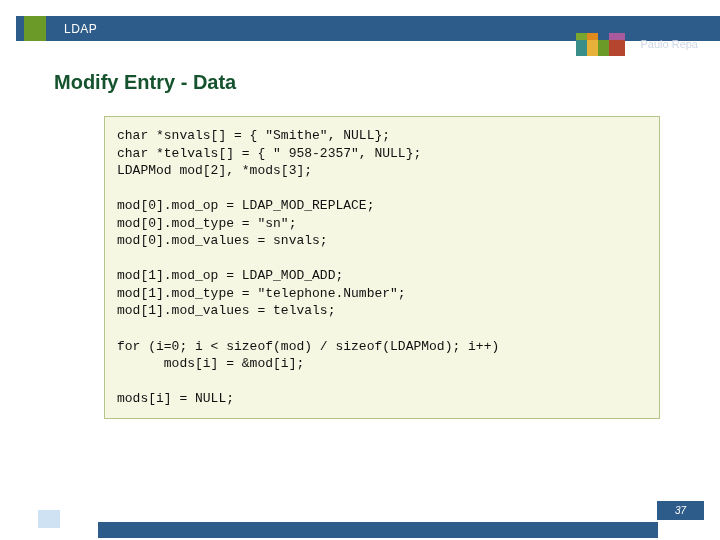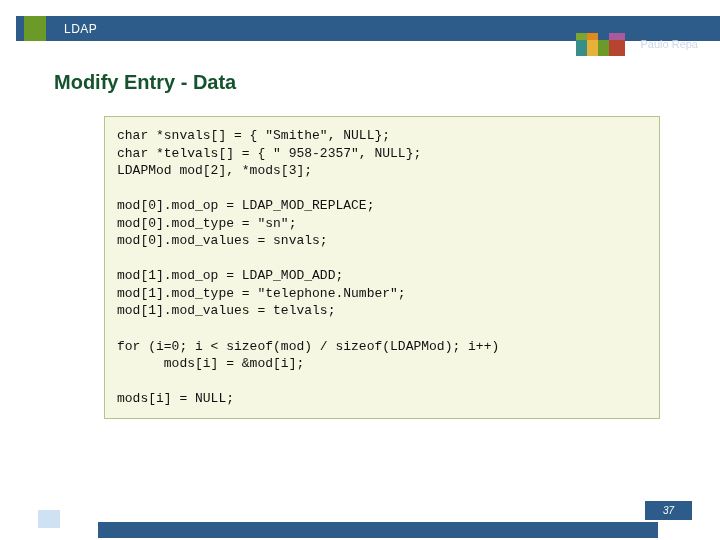--- a/index.html
+++ b/index.html
@@ -65,21 +65,21 @@
     padding: 10px 12px;
     font-family: "Courier New", Courier, monospace;
     font-size: 13px;
     line-height: 1.35;
     color: #111;
     white-space: pre;
   }
   .footer {
     position: absolute;
     bottom: 20px;
-    right: 28px;
+    right: 16px;
     display: flex;
     align-items: flex-start;
     font-style: italic;
   }
   .footer-line {
     height: 1.5px;
     background: #2e5c8a;
     width: 560px;
     position: absolute;
     right: 70px;

